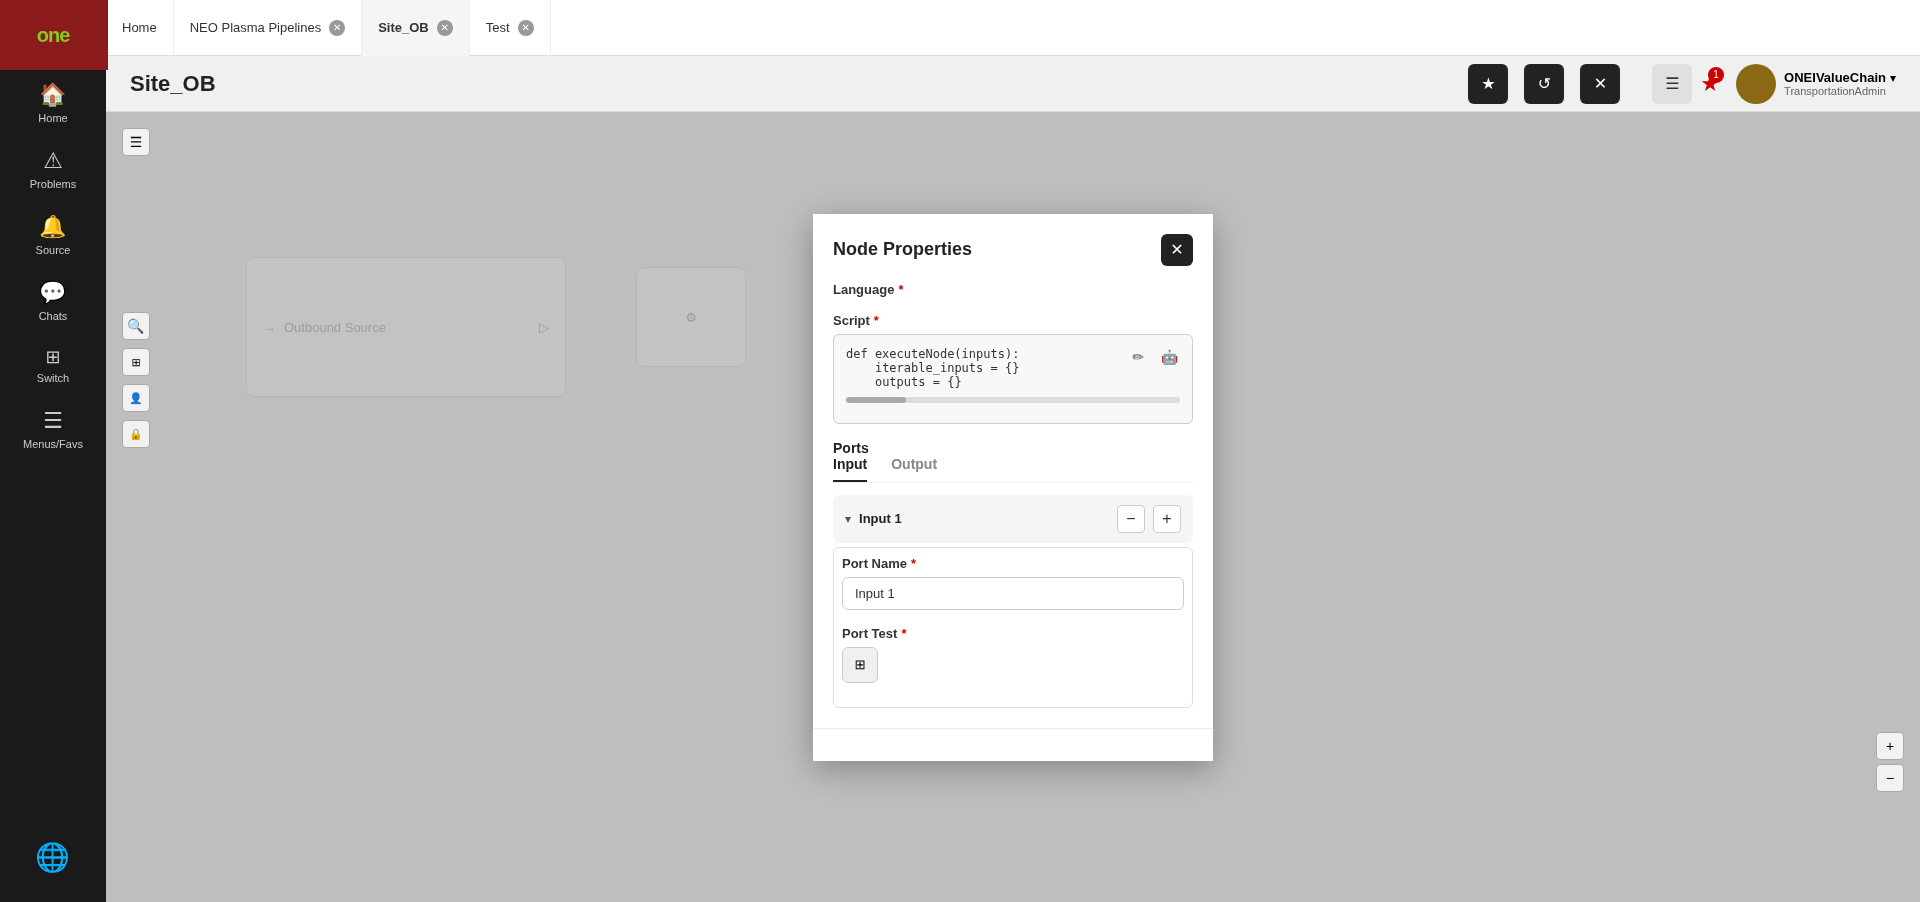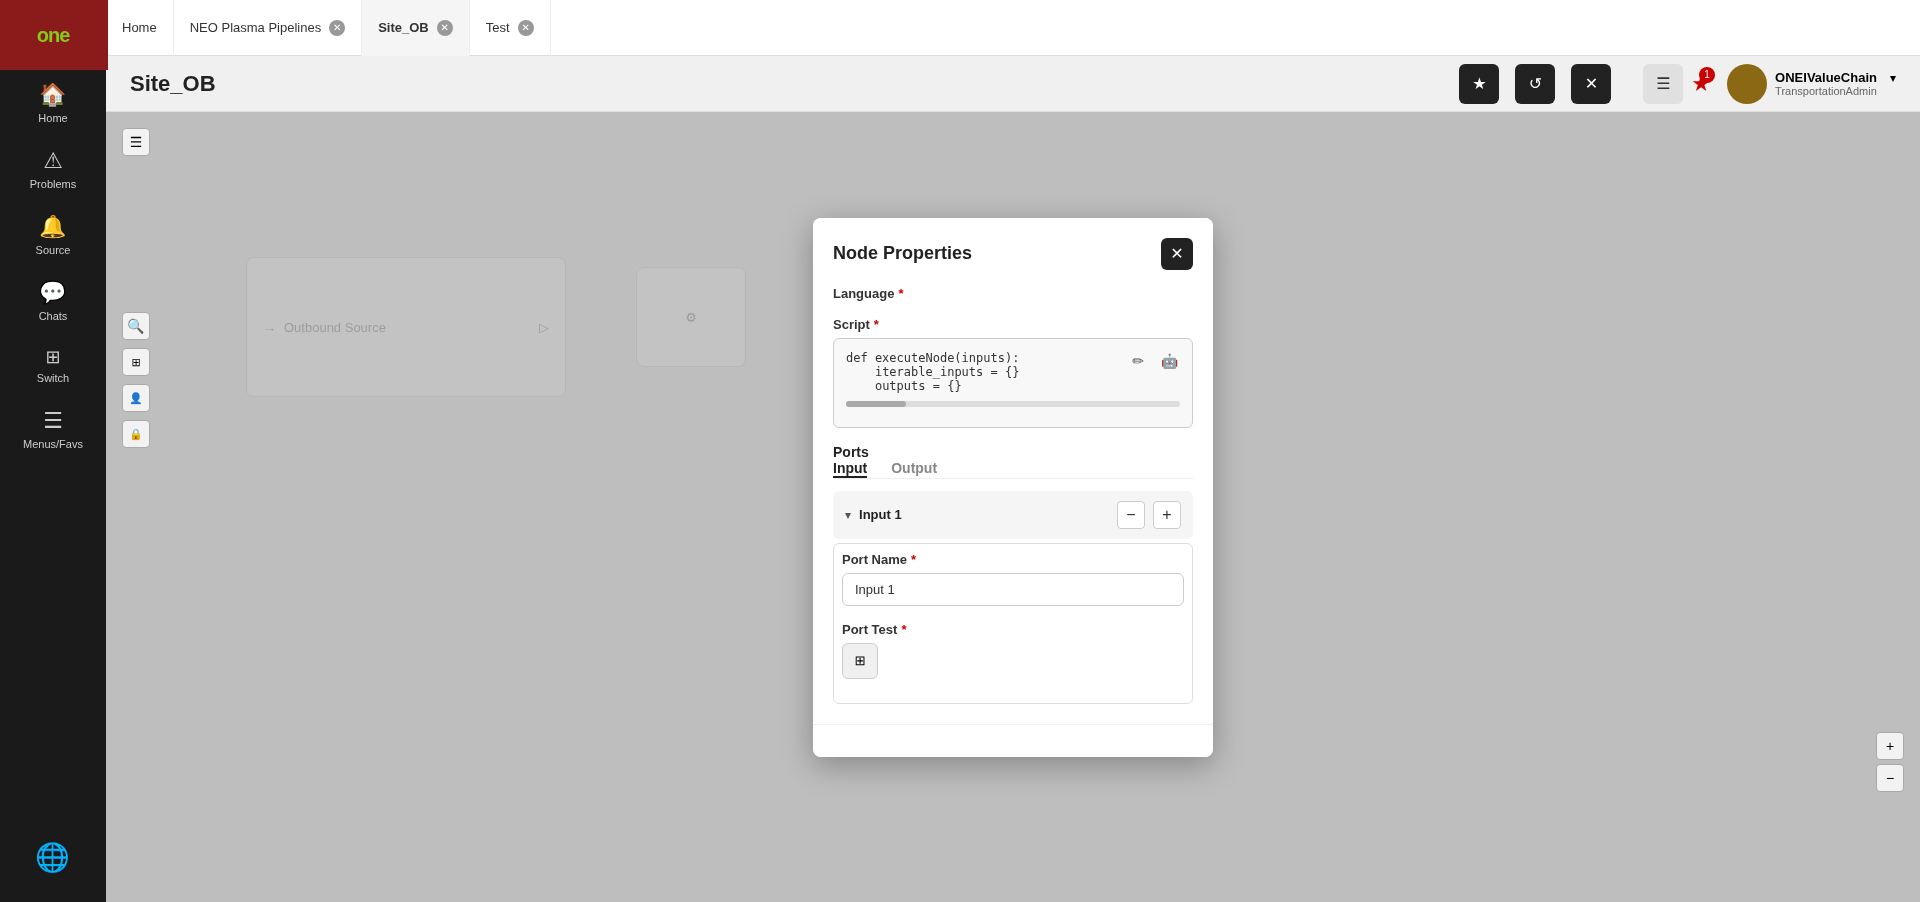--- a/index.html
+++ b/index.html
@@ -101,21 +101,21 @@
     
     .overlay {
       position: absolute; inset: 0;
       background: rgba(180,180,180,0.5);
       display: flex; align-items: center; justify-content: center;
     }
 
     
     .modal {
       background: #fff;
-      border-radius: 8px;
+      border-radius: 1px;
       width: 400px;
       box-shadow: 0 8px 32px rgba(0,0,0,0.3);
       position: relative;
       max-height: 580px;
       overflow-y: auto;
     }
     .modal-header {
       display: flex; align-items: center; justify-content: space-between;
       padding: 20px 20px 16px;
       background: #fff;
@@ -165,21 +165,21 @@
     }
     .script-scrollbar-thumb {
       width: 60px; height: 6px; background: #aaa; border-radius: 3px;
     }
 
     
     .ports-section { margin-top: 8px; }
     .ports-label { font-size: 14px; font-weight: 700; color: #222; }
     .ports-tabs { display: flex; gap: 24px; margin-bottom: 12px; border-bottom: 1px solid #eee; }
     .port-tab {
-      font-size: 14px; font-weight: 600; 
+      font-size: 14px; font-weight: 600; padding-bottom: 8px;
       cursor: pointer; color: #888; border-bottom: 2px solid transparent;
     }
     .port-tab.active { color: #222; border-bottom: 2px solid #222; }
 
     
     .port-row {
       background: #f5f5f5; border-radius: 6px; padding: 10px 12px;
       display: flex; align-items: center; gap: 8px; margin-bottom: 2px;
     }
     .port-chevron { font-size: 12px; color: #555; cursor: pointer; }
@@ -278,21 +278,21 @@
     <button class="header-btn light">☰</button>
     <div class="notif-dot">
       <span style="font-size:22px; color:#c00;">★</span>
       <span class="notif-badge">1</span>
     </div>
   </div>
 
   <div class="user-area">
     <div class="avatar"></div>
     <div>
-      <div style="display:flex; align-items:center; gap:13px;">
+      <div style="display:flex; align-items:center; gap:4px;">
         <span style="font-size:13px; font-weight:600;">ONEIValueChain</span>
         <span style="font-size:12px; cursor:pointer;">▾</span>
       </div>
       <div class="user-info">TransportationAdmin</div>
     </div>
   </div>
 </div>
 
 <div class="main-canvas">
 

